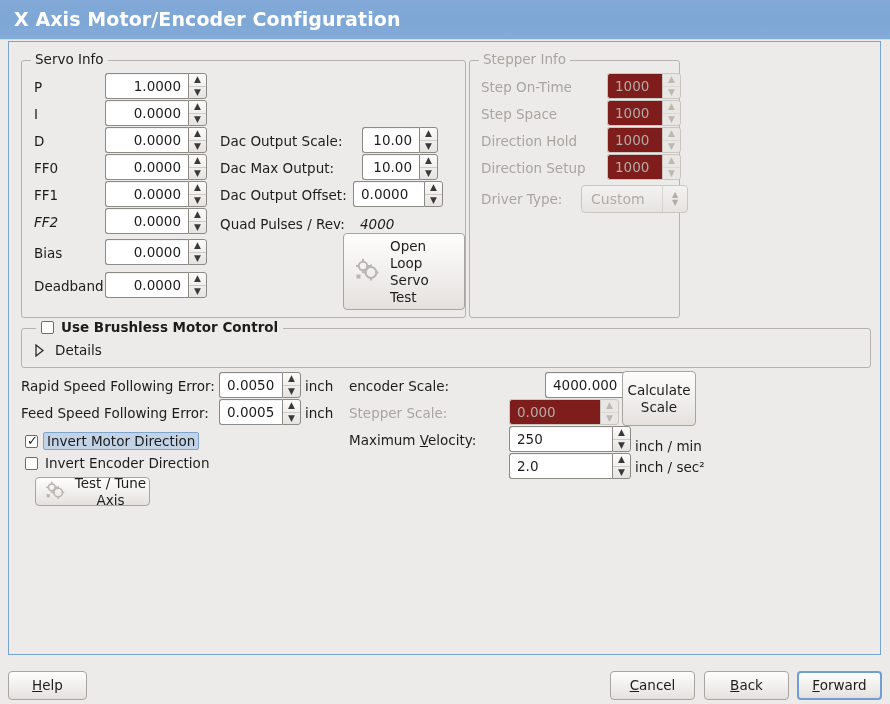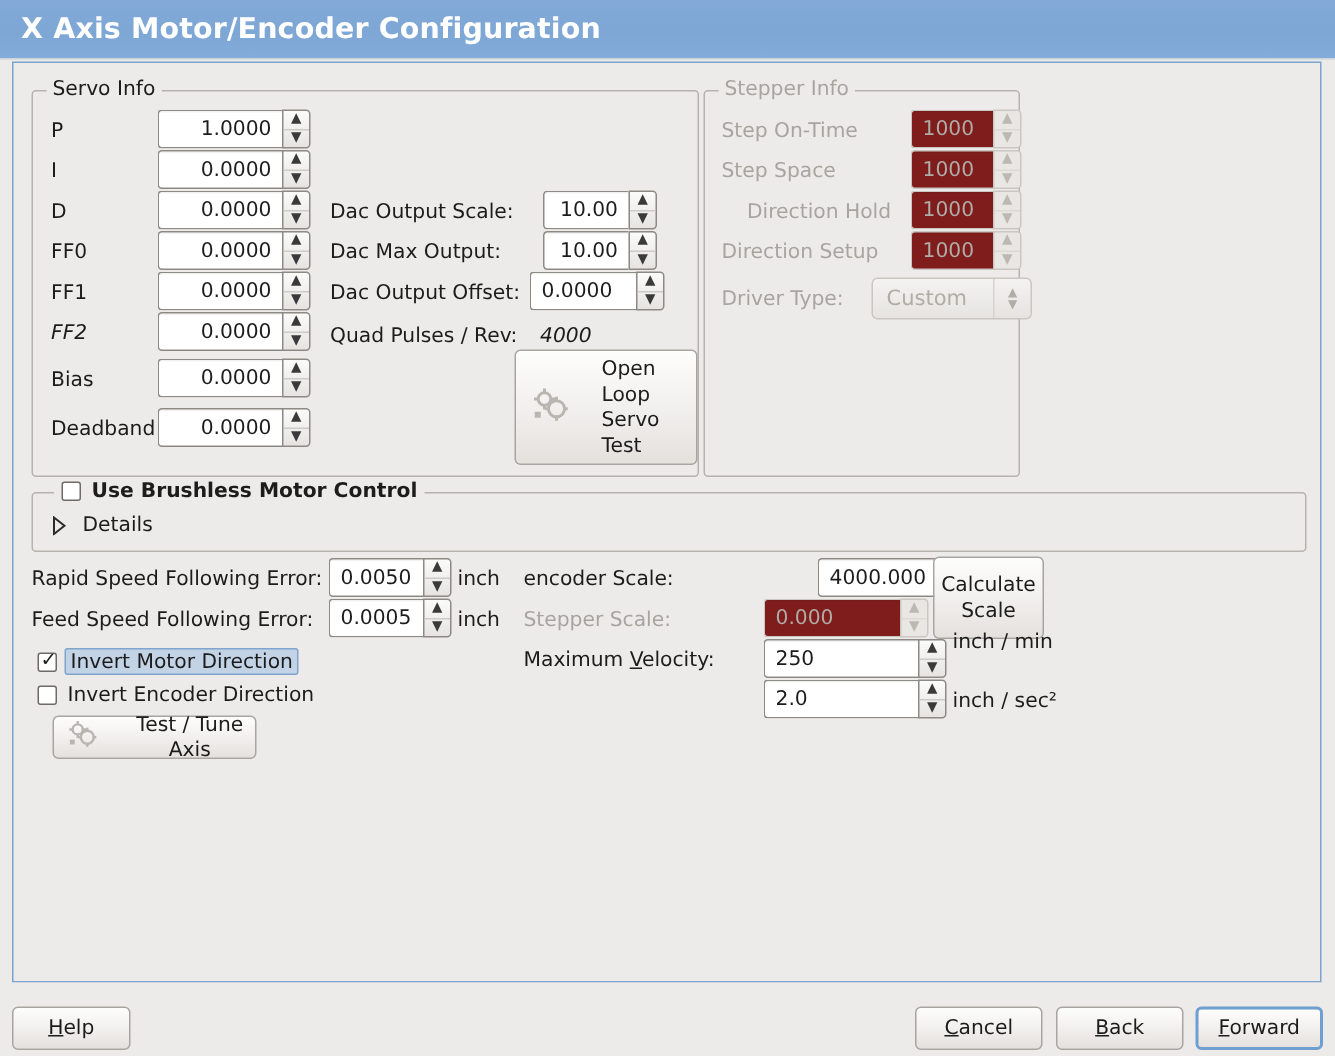--- a/index.html
+++ b/index.html
@@ -82,21 +82,21 @@
     display:flex;flex-direction:column;align-items:center;justify-content:center;
     font-size:8px;line-height:8px;color:#b0aca6;
   }
 
   
   .btn{
     position:absolute;box-sizing:border-box;
     background:linear-gradient(to bottom,#fdfdfc 0%,#f2f0ee 50%,#e4e1dd 100%);
     border:1px solid #a8a5a0;border-radius:4px;
     display:flex;align-items:center;justify-content:center;
-    font-size:13.5px;color:#1c1c1c;cursor:default;gap:11px;
+    font-size:13.5px;color:#1c1c1c;cursor:default;
   }
   .btn.focus{border:2px solid #6f9fd0;}
   .btn .txt{text-align:center;line-height:17px;}
 
   
   .cbx{position:absolute;display:flex;align-items:center;}
   .cbx .box{
     width:13px;height:13px;background:#ffffff;border:1px solid #6e6b66;
     border-radius:2px;box-sizing:border-box;position:relative;flex:none;
   }
@@ -261,21 +261,21 @@
           <span>Test</span>
         </span>
       </div>
     </div>
 
     <div class="frame disabled" style="left:460px;top:18px;width:211px;height:258px;text-decoration:underline;">
       <div class="frame-title">Stepper Info</div>
 
       <div class="lbl dim" style="left:11px;top:18px;">Step On-Time</div>
       <div class="lbl dim" style="left:11px;top:45px;">Step Space</div>
-      <div class="lbl dim" style="left:28px;top:72px;">Direction Hold</div>
+      <div class="lbl dim" style="left:11px;top:72px;">Direction Hold</div>
       <div class="lbl dim" style="left:11px;top:99px;">Direction Setup</div>
       <div class="lbl dim" style="left:11px;top:130px;">Driver Type:</div>
 
       <div class="spin disabled" style="left:137px;top:12px;width:74px;">
         <div class="fld left">1000</div>
         <div class="btns">
           <div class="ar up">▲</div>
           <div class="ar dn">▼</div>
         </div>
       </div>
@@ -351,21 +351,21 @@
       <span class="box">
           <span class="tick">✓</span>
         </span>
       <span class="cl sel">Invert Motor Direction</span>
     </div>
     <div class="cbx" style="left:16px;top:413px;">
       <span class="box"></span>
       <span class="cl">Invert Encoder Direction</span>
     </div>
 
-    <div class="btn" style="left:26px;top:435px;width:136px;height:29px;justify-content:space-between;padding-left:7px;">
+    <div class="btn" style="left:26px;top:435px;width:115px;height:29px;justify-content:space-between;padding-left:7px;">
       <span class="gears">
         <svg width="24" height="21" viewBox="0 0 30 26">
           <g fill="none" stroke="#b9b6b1" stroke-width="2">
             <circle cx="11" cy="9" r="4.2"></circle>
             <circle cx="19" cy="15.5" r="5.4"></circle>
           </g>
           <g fill="#b9b6b1">
             <rect x="10" y="2" width="2" height="3"></rect>
               <rect x="10" y="13" width="2" height="3"></rect>
             <rect x="4" y="8" width="3" height="2"></rect>
@@ -409,21 +409,21 @@
     <div class="lbl" style="left:340px;top:390px;">
       <span>Maximum </span><span class="u">V</span><span>elocity:</span>
     </div>
     <div class="spin" style="left:500px;top:384px;width:122px;">
       <div class="fld left">250</div>
       <div class="btns">
         <div class="ar up">▲</div>
         <div class="ar dn">▼</div>
       </div>
     </div>
-    <div class="lbl" style="left:626px;top:378px;">inch / min</div>
+    <div class="lbl" style="left:626px;top:396px;">inch / min</div>
 
     <div class="spin" style="left:500px;top:411px;width:122px;">
       <div class="fld left">2.0</div>
       <div class="btns">
         <div class="ar up">▲</div>
         <div class="ar dn">▼</div>
       </div>
     </div>
     <div class="lbl" style="left:626px;top:417px;">inch / sec²</div>
 

